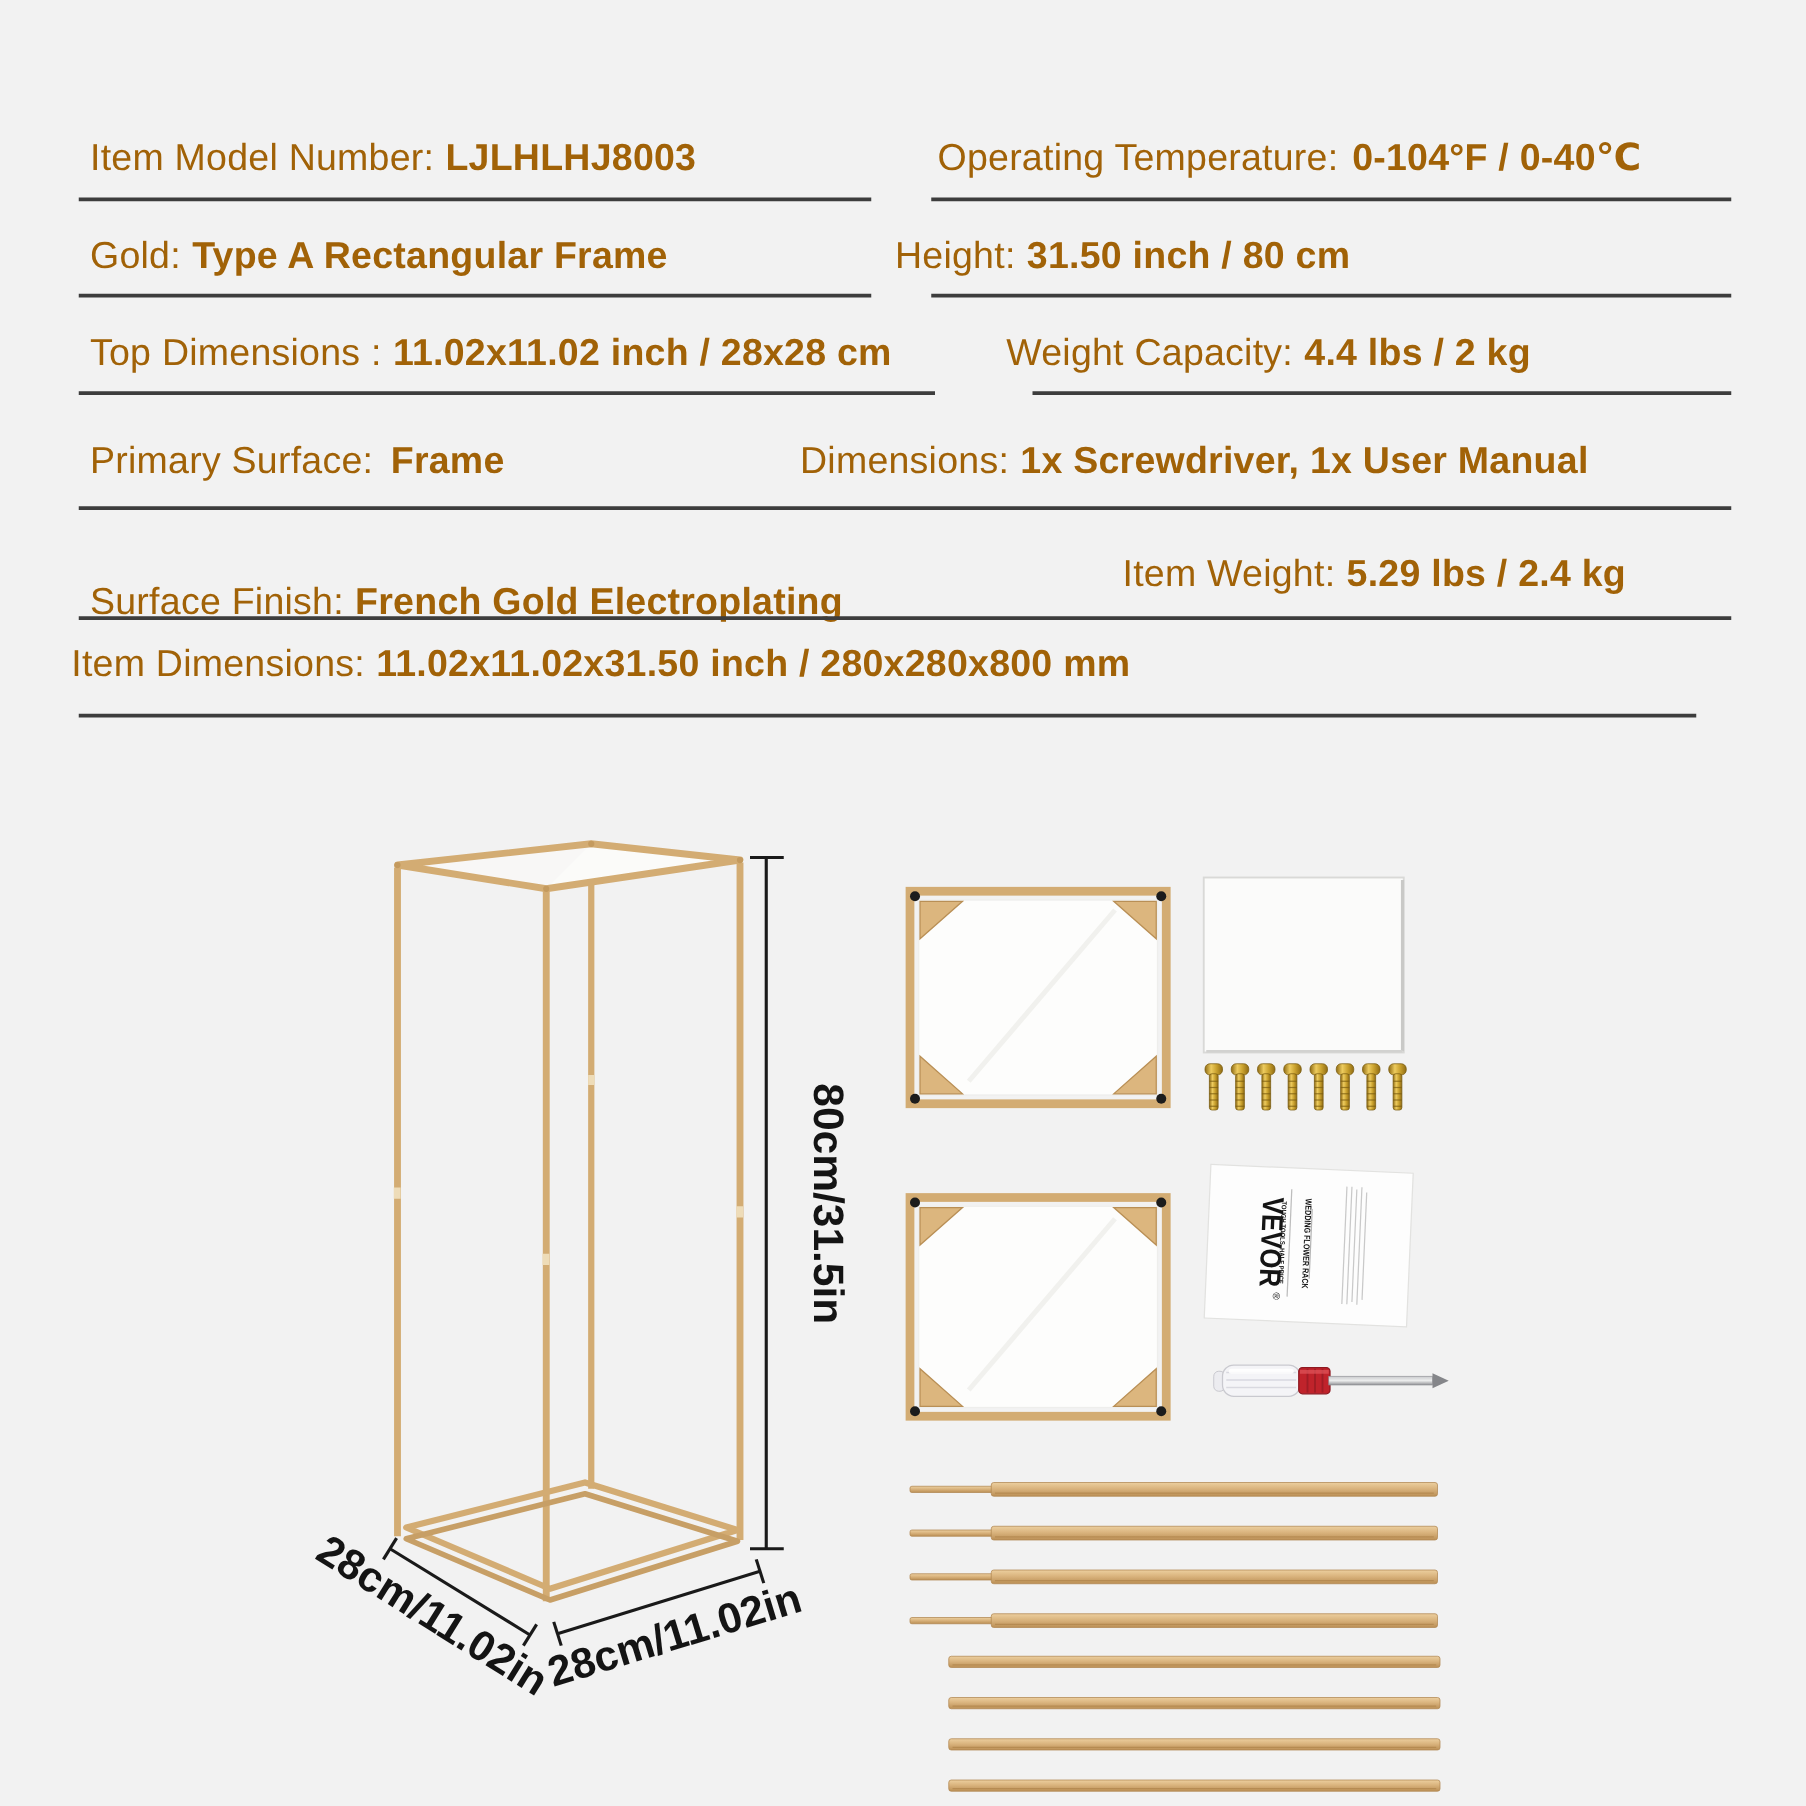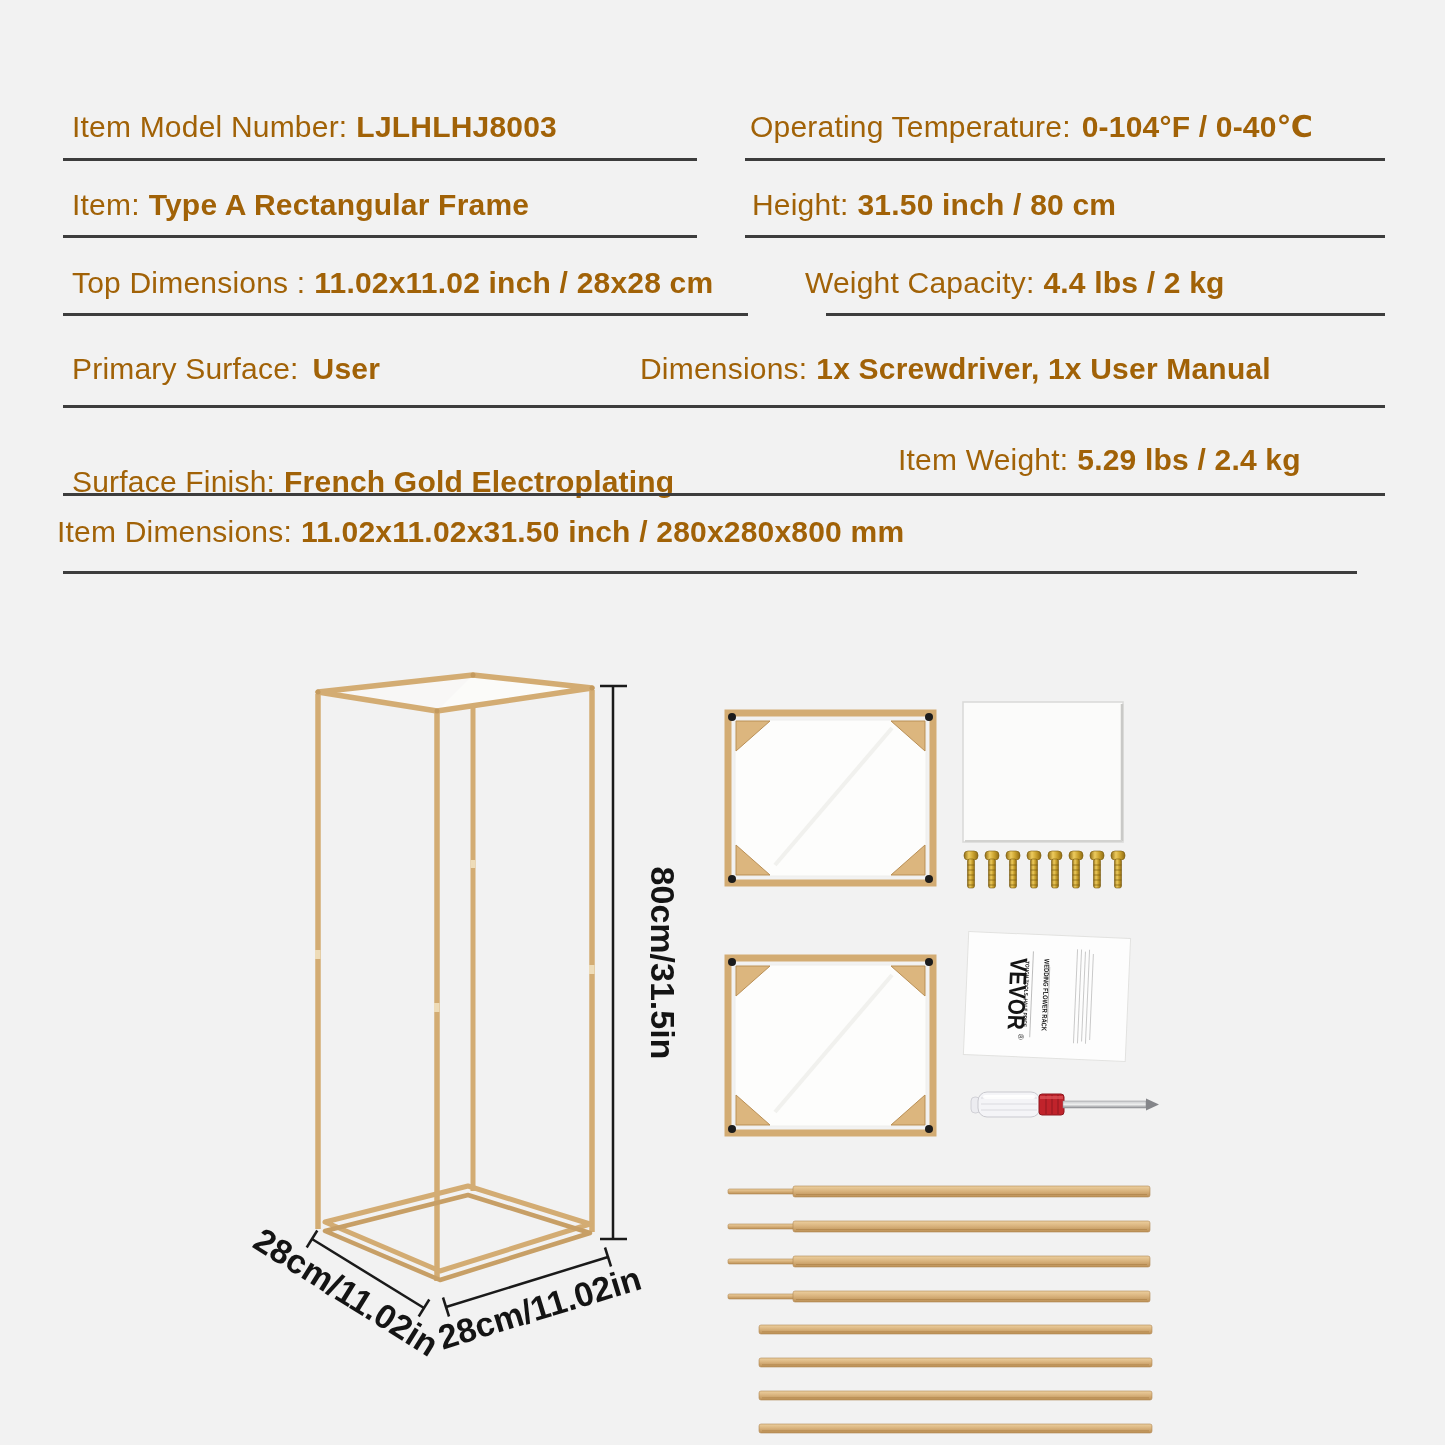--- a/index.html
+++ b/index.html
@@ -19,39 +19,39 @@
 <body>
 
 <div id="canvas">
 
   <div>
 
     <div class="spec-row" style="top:105px;left:72px">
       <span class="spec-lbl">Item Model Number:</span><span class="spec-val">LJLHLHJ8003</span>
     </div>
     <div class="spec-row" style="top:183px;left:72px">
-      <span class="spec-lbl">Item:</span><span class="spec-val">Type A Rectangular Frame</span>
+      <span class="spec-lbl">Gold:</span><span class="spec-val">Type A Rectangular Frame</span>
     </div>
     <div class="spec-row" style="top:261px;left:72px">
       <span class="spec-lbl">Top Dimensions :</span><span class="spec-val">11.02x11.02 inch / 28x28 cm</span>
     </div>
     <div class="spec-row" style="top:347px;left:72px">
-      <span class="spec-lbl">Primary Surface:</span><span class="spec-val" style="margin-left:14px">User</span>
+      <span class="spec-lbl">Primary Surface:</span><span class="spec-val" style="margin-left:14px">Frame</span>
     </div>
     <div class="spec-row" style="top:460px;left:72px">
       <span class="spec-lbl">Surface Finish:</span><span class="spec-val">French Gold Electroplating</span>
     </div>
     <div class="spec-row" style="top:510px;left:57px">
       <span class="spec-lbl">Item Dimensions:</span><span class="spec-val">11.02x11.02x31.50 inch / 280x280x800 mm</span>
     </div>
 
     <div class="spec-row" style="top:105px;left:750px">
       <span class="spec-lbl">Operating Temperature:</span><span class="spec-val" style="margin-left:11px">0-104°F / 0-40℃</span>
     </div>
-    <div class="spec-row" style="top:183px;left:752px">
+    <div class="spec-row" style="top:183px;left:716px">
       <span class="spec-lbl">Height:</span><span class="spec-val">31.50 inch / 80 cm</span>
     </div>
     <div class="spec-row" style="top:261px;left:805px">
       <span class="spec-lbl">Weight Capacity:</span><span class="spec-val">4.4 lbs / 2 kg</span>
     </div>
     <div class="spec-row" style="top:347px;left:640px">
       <span class="spec-lbl">Dimensions:</span><span class="spec-val">1x Screwdriver, 1x User Manual</span>
     </div>
     <div class="spec-row" style="top:438px;left:898px">
       <span class="spec-lbl">Item Weight:</span><span class="spec-val">5.29 lbs / 2.4 kg</span>

